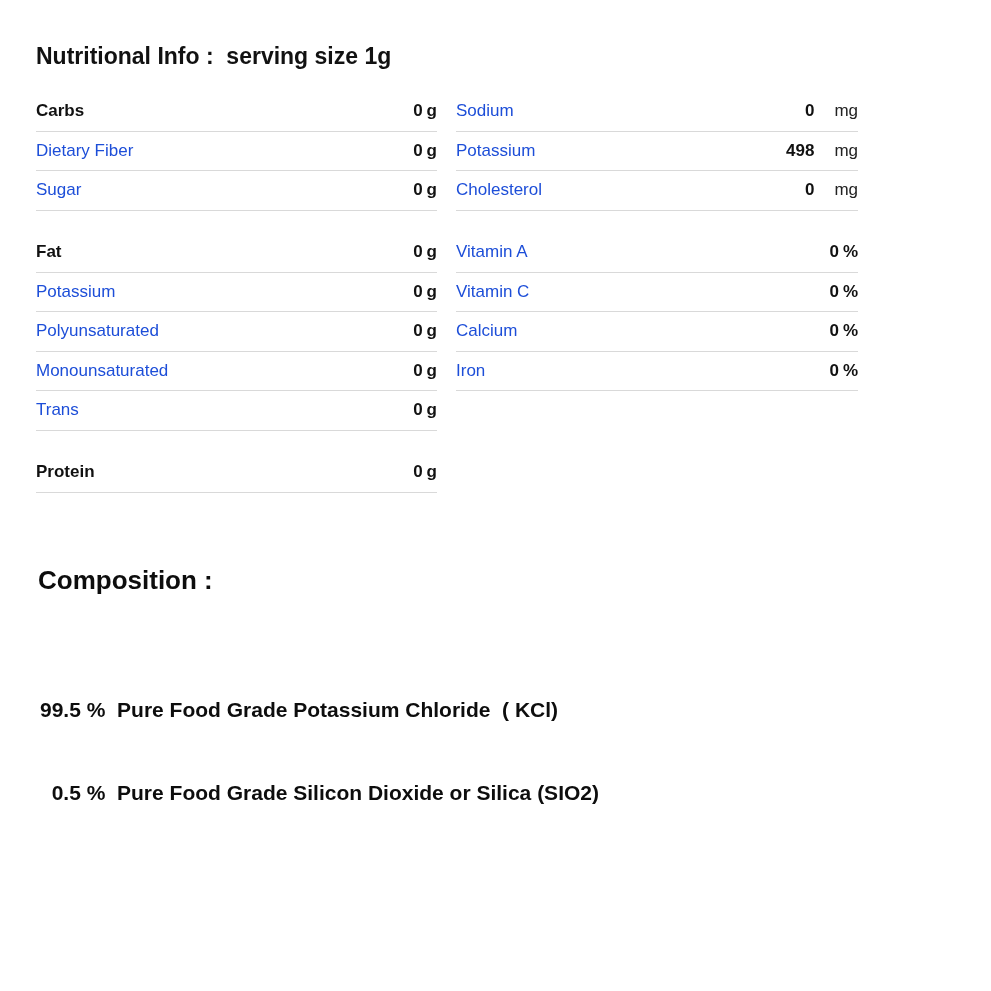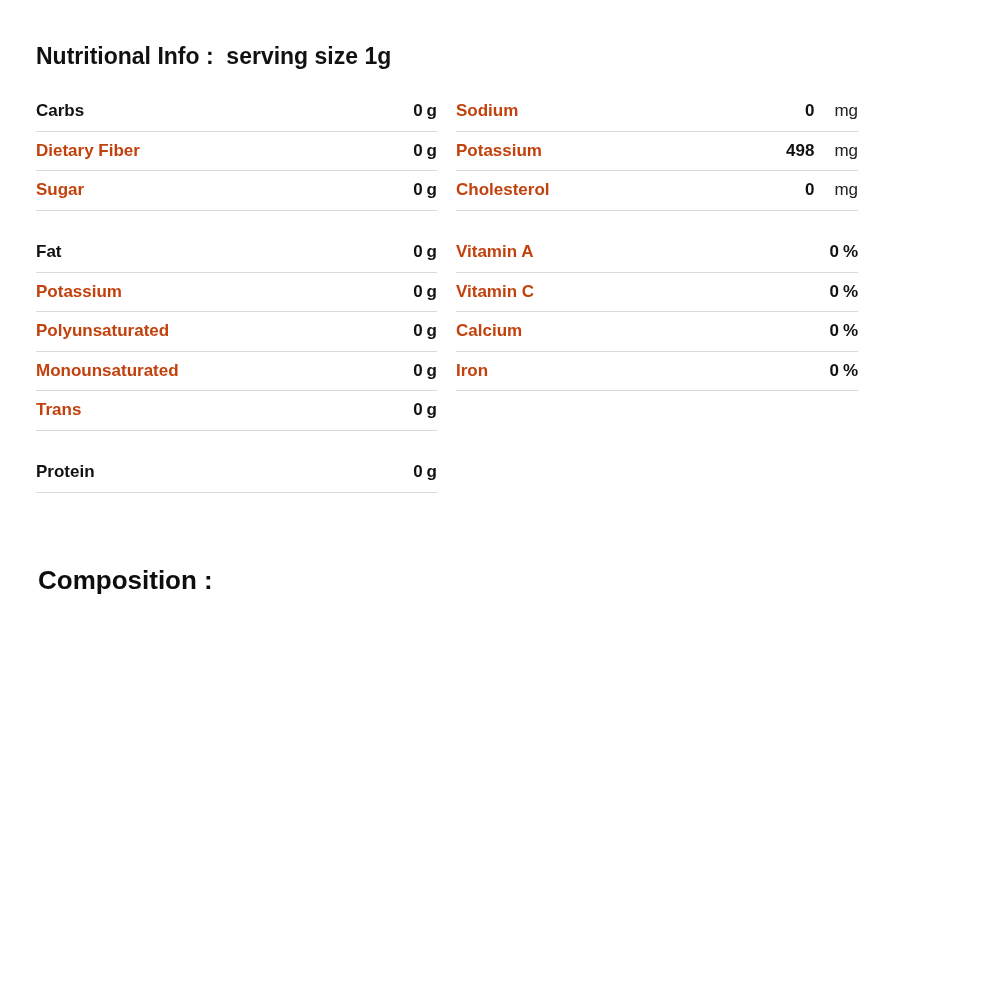--- a/index.html
+++ b/index.html
@@ -37,21 +37,21 @@
   .row {
     height: 39.5px;
     box-sizing: border-box;
     border-bottom: 1px solid #d9d9d9;
     display: flex;
     align-items: center;
     justify-content: space-between;
     font-size: 17px;
     text-align: right;
   }
-  .lbl { font-weight: 700; color: #c2410c; }
+  .lbl { font-weight: 400; color: #1d4ed8; }
   .lbl-strong { font-weight: 700; color: #111111; }
   .val { white-space: nowrap; }
   .num { font-weight: 700; color: #111111; }
   .unit { margin-left: 4px; font-weight: 700; color: #111111; }
   .unit.u-reg { font-weight: 400; color: #222222; margin-left: 20px; }
 
   .comp-heading {
     position: absolute;
     left: 38px;
     top: 564px;
@@ -167,15 +167,19 @@
       </div>
       <div class="row">
         <span class="lbl">Iron</span>
         <span class="val"><span class="num">0</span><span class="unit">%</span></span>
       </div>
     </div>
   </div>
 
   <div class="comp-heading">Composition :</div>
 
+  <div class="comp-lines">
+    <div>99.5 %  Pure Food Grade Potassium Chloride  ( KCl)</div>
+    <div>  0.5 %  Pure Food Grade Silicon Dioxide or Silica (SIO2)</div>
+  </div>
 
 
 </div>
 
 </body></html>

